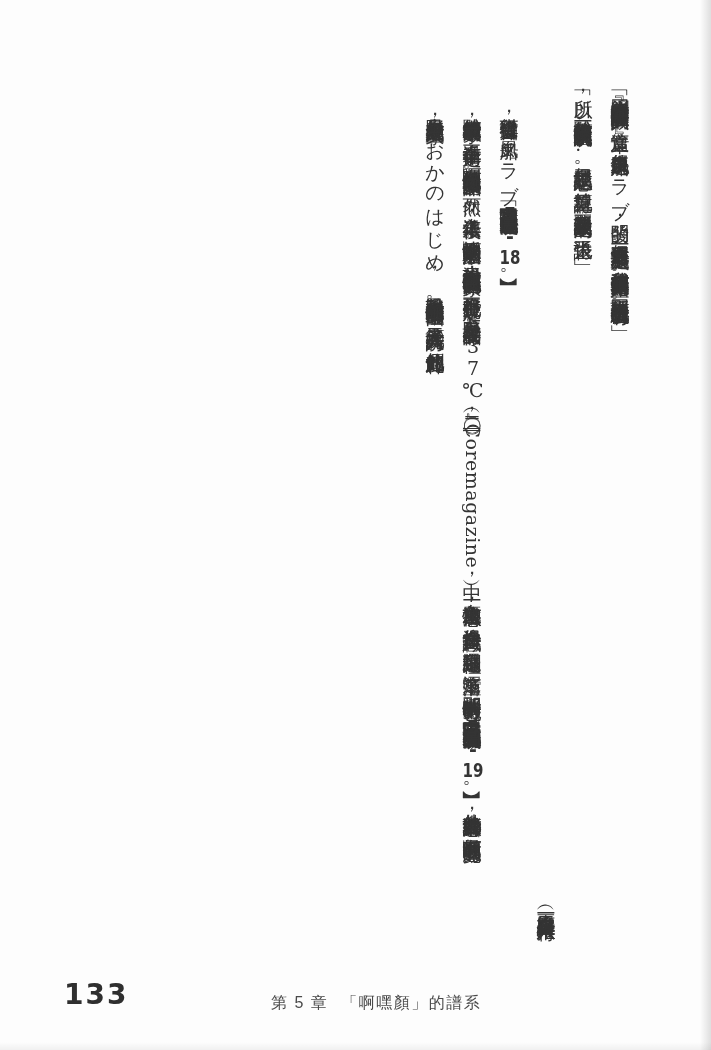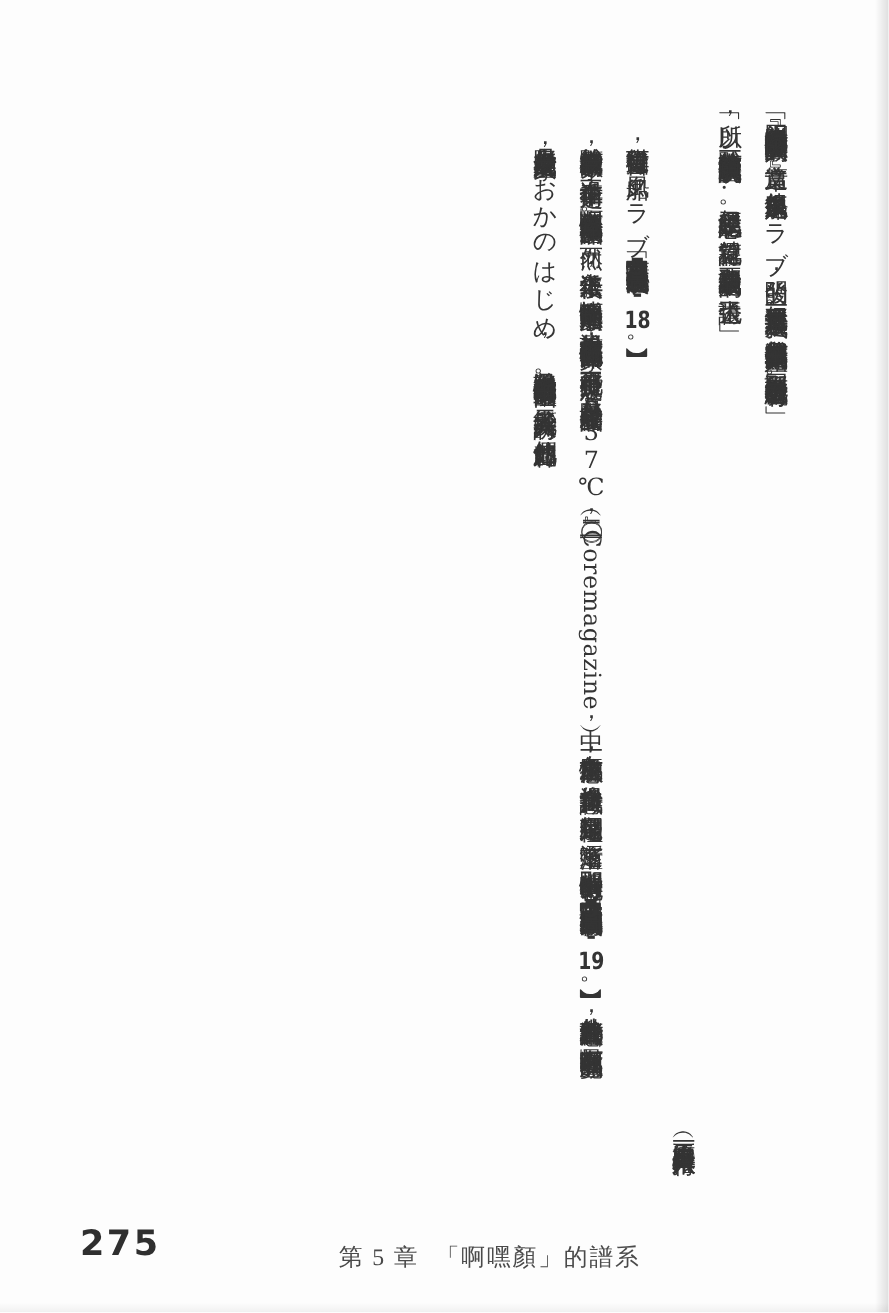--- a/index.html
+++ b/index.html
@@ -75,22 +75,22 @@
     font-family: "DejaVu Sans", "Liberation Sans", sans-serif;
     font-weight: 700;
     font-size: 28px;
     letter-spacing: 2px;
     color: #2f2f2f;
   }
   .chapter-footer {
     position: absolute;
     left: 271px;
     top: 993px;
-    font-family: Liberation Serif, serif;
-    font-size: 19px;
+    font-family: Liberation Sans, sans-serif;
+    font-size: 16px;
     letter-spacing: 1.5px;
     color: #4a4a4a;
     white-space: nowrap;
   }
   .chapter-footer .chapter-gap { display: inline-block; width: 13px; }
 </style>
 </head>
 <body>
 
 <div class="page">
@@ -104,20 +104,20 @@
     <p class="attribution">（兩篇皆出自二〇一六年三月本人推特）</p>
 
     <p class="body-para first-body"><span>從這段發言可得知，風船クラブ認為「啊嘿顏」是更早之前就存在的表現</span><span class="figref"><span>【圖</span><span class="up">5</span><span class="up">-</span><span class="tcy">18</span><span>】</span></span><span>。</span></p>
 
     <p class="body-para"><span>雖然筆者未能掌握精確的數字，不過在千禧年之前，「啊嘿顏」類的表情就經常被用於凌辱系的作品。然而，進入千禧年後，快樂系的「啊嘿顏」逐漸增加。說起擅長描寫女主角忍耐著強烈快感時魅力的作家，就不能不提月野定規。月野定規於〇二年發表的作品『</span><span class="latin-upright">b37℃</span><span>』（二〇〇二，</span><span>Coremagazine</span><span>）中，女主角一邊壓抑著快感，一邊拚命保持自我意識，卻還是到達極限、逐漸墮落，那瞬間的表情十分有特色，確立了月野定規流「高潮顏」的獨特表現</span><span class="figref"><span>【圖</span><span class="up">5</span><span class="up">-</span><span class="tcy">19</span><span>】</span></span><span>。此外也參雜著些許滑稽感，頗有最近「啊嘿顏」的感覺。</span></p>
 
     <p class="body-para">身為月野定規好友的成人漫畫家，おかのはじめ，曾說過月野定規所畫的每種表情都有明確的理由。筆者於二〇〇九採訪二人時，他們曾如此解釋。</p>
 
   </div>
 
-  <div class="page-number">275</div>
+  <div class="page-number">133</div>
 
   <div class="chapter-footer"><span>第 5 章</span><span class="chapter-gap"></span><span>「啊嘿顏」的譜系</span></div>
 
   <div class="edge-shadow"></div>
   <div class="bottom-shadow"></div>
 
 </div>
 
 </body></html>

